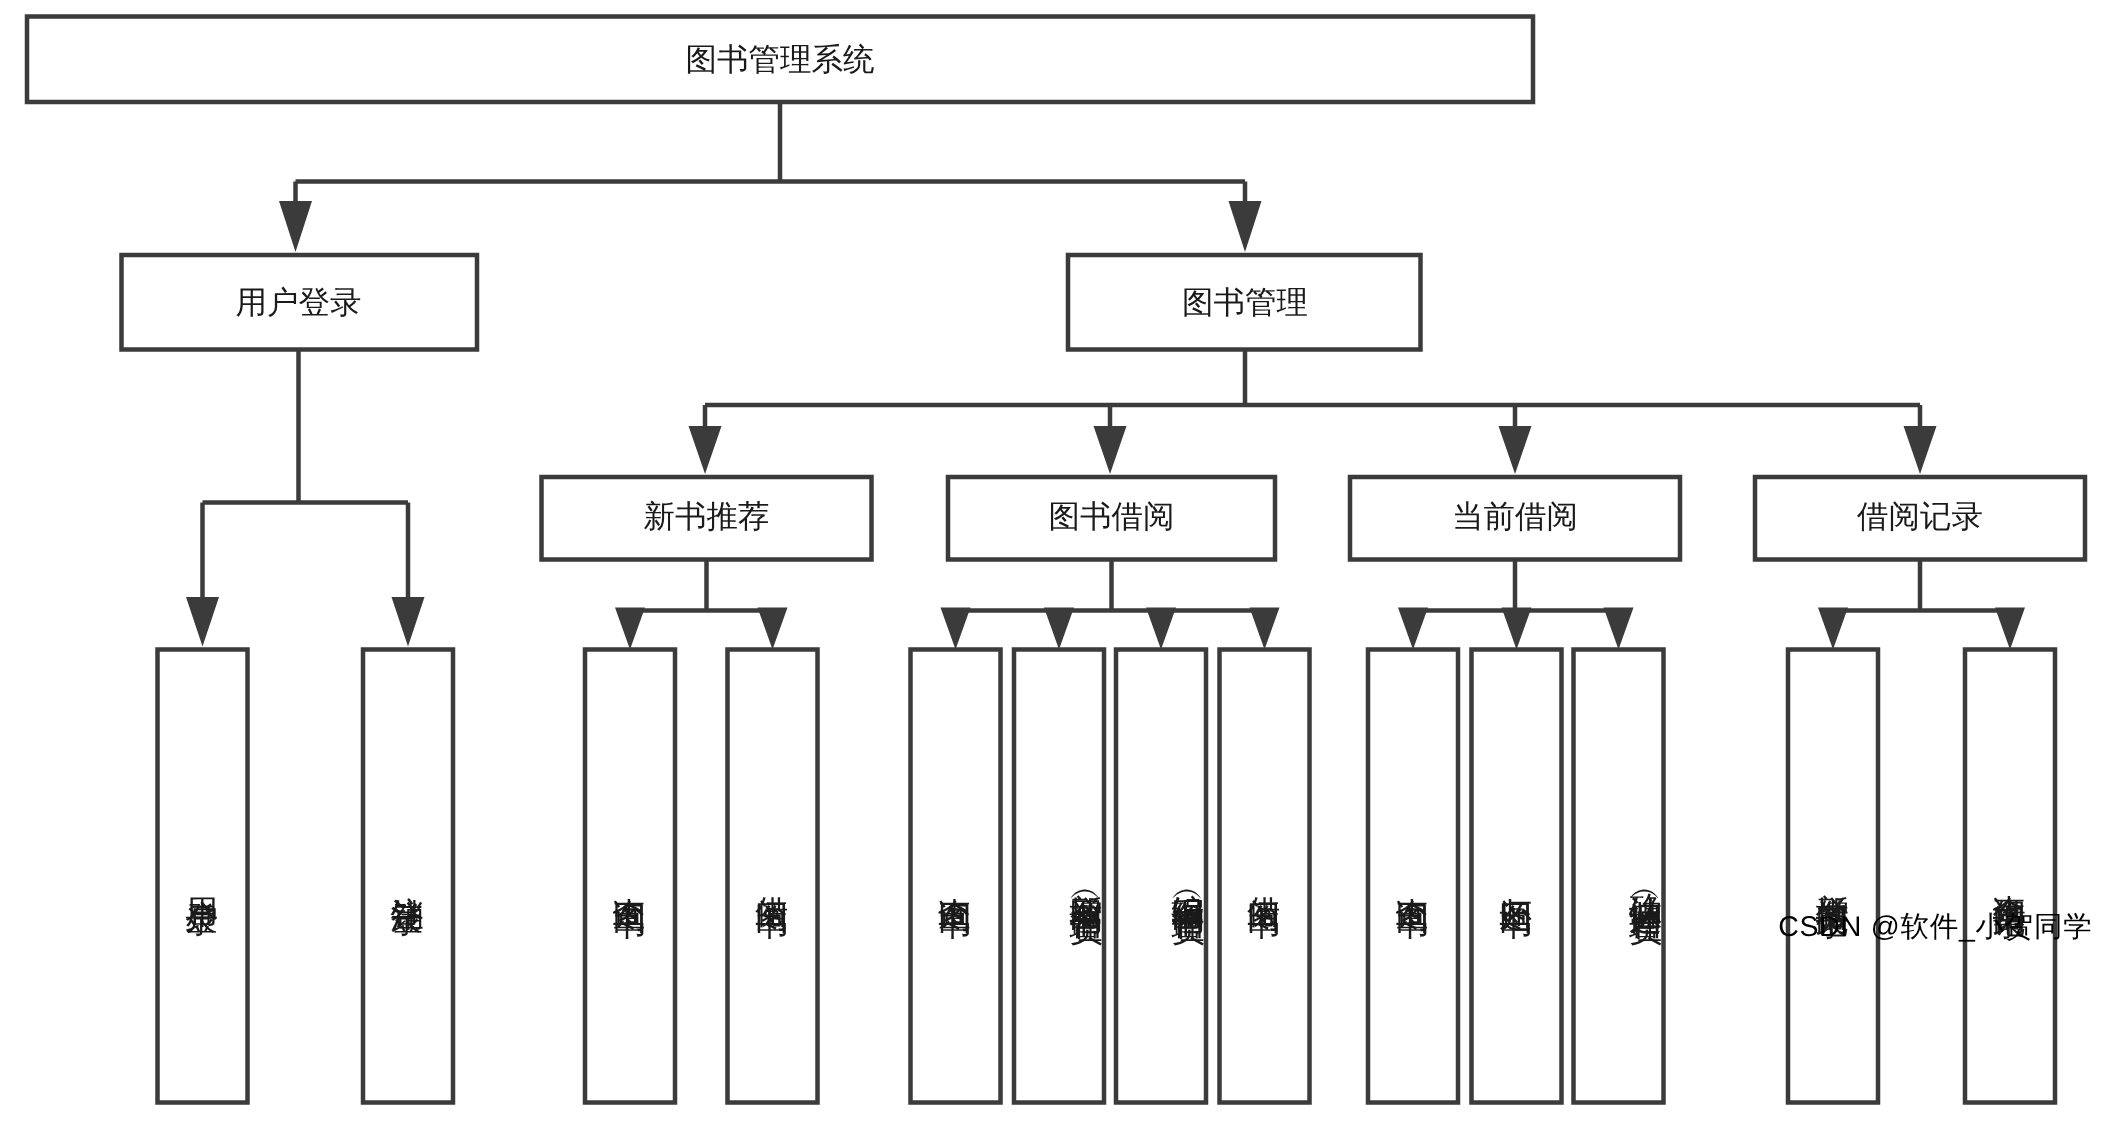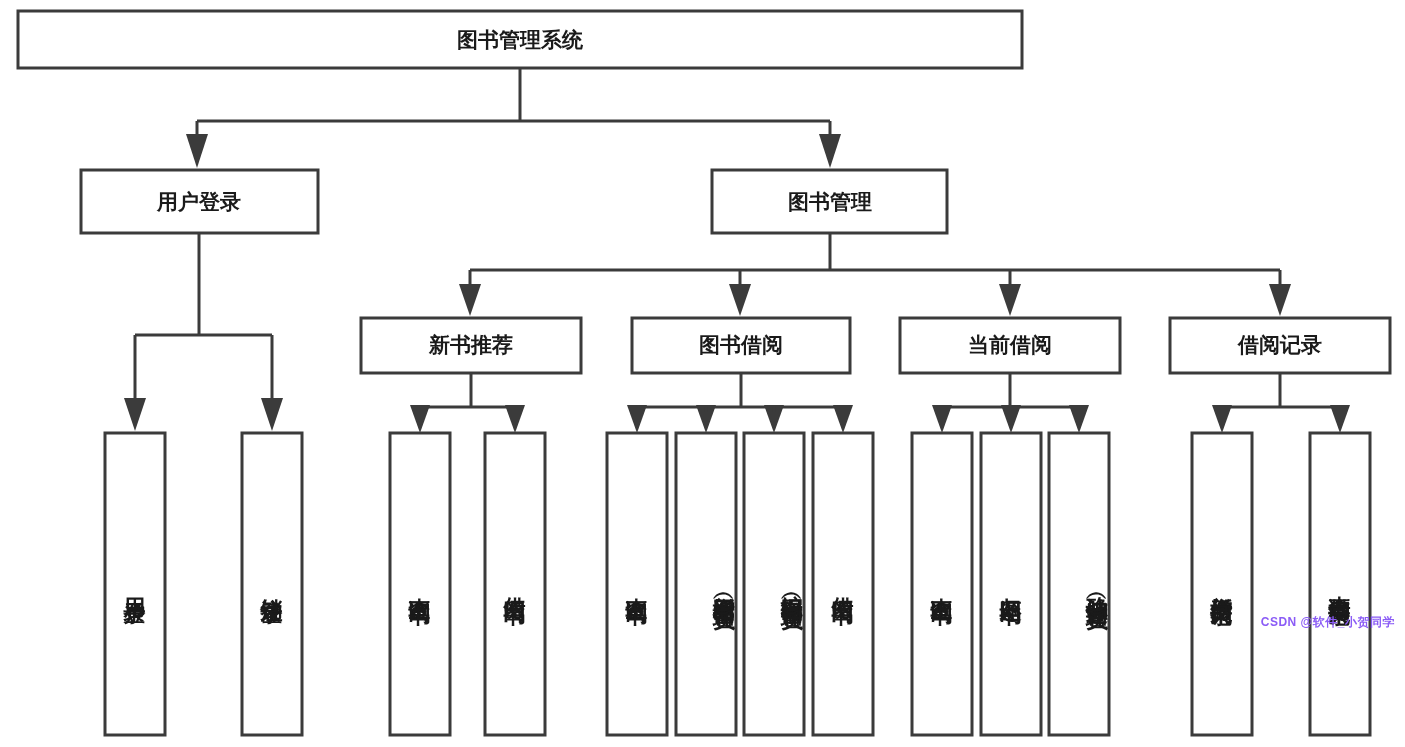--- a/index.html
+++ b/index.html
@@ -12,21 +12,20 @@
     width: 1405px;
     height: 747px;
     font-family: "Liberation Sans", "DejaVu Sans", sans-serif;
     overflow: hidden;
   }
   #diagram-root {
     position: relative;
     width: 1405px;
     height: 635px;
     background: #ffffff;
-    font-weight: bold;
   }
   svg.diagram-canvas {
     position: absolute;
     left: 0;
     top: 0;
     width: 1405px;
     height: 747px;
   }
   .node-box {
     fill: #ffffff;
@@ -64,22 +63,22 @@
     justify-content: center;
     text-align: center;
     white-space: nowrap;
     pointer-events: none;
   }
   .watermark {
     position: absolute;
     right: 10px;
     bottom: 4px;
     font-family: "Liberation Sans", "DejaVu Sans", sans-serif;
-    font-size: 12px;
-    color: #8b5cf6;
+    font-size: 19px;
+    color: #000000;
     letter-spacing: 0.5px;
     user-select: none;
   }
 </style>
 </head>
 <body>
 
 <div id="diagram-root">
 
   <svg class="diagram-canvas" viewBox="0 0 1405 747" xmlns="http://www.w3.org/2000/svg">

